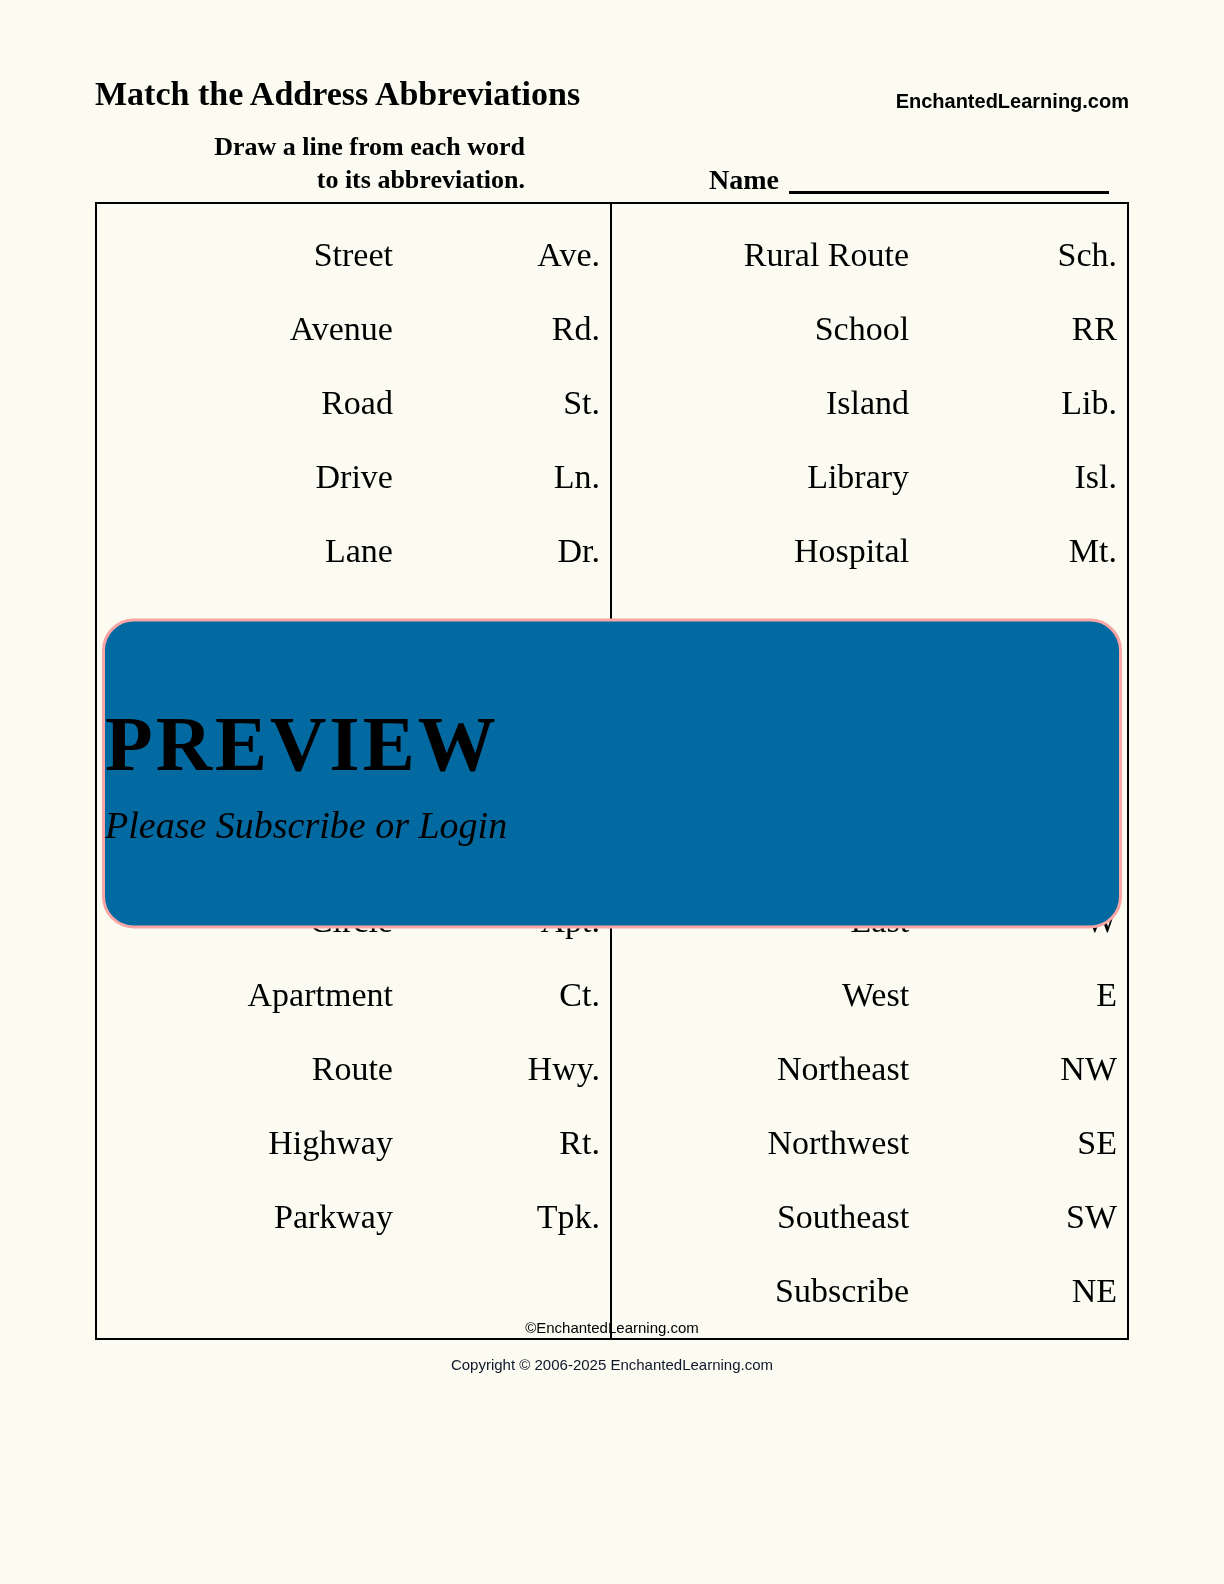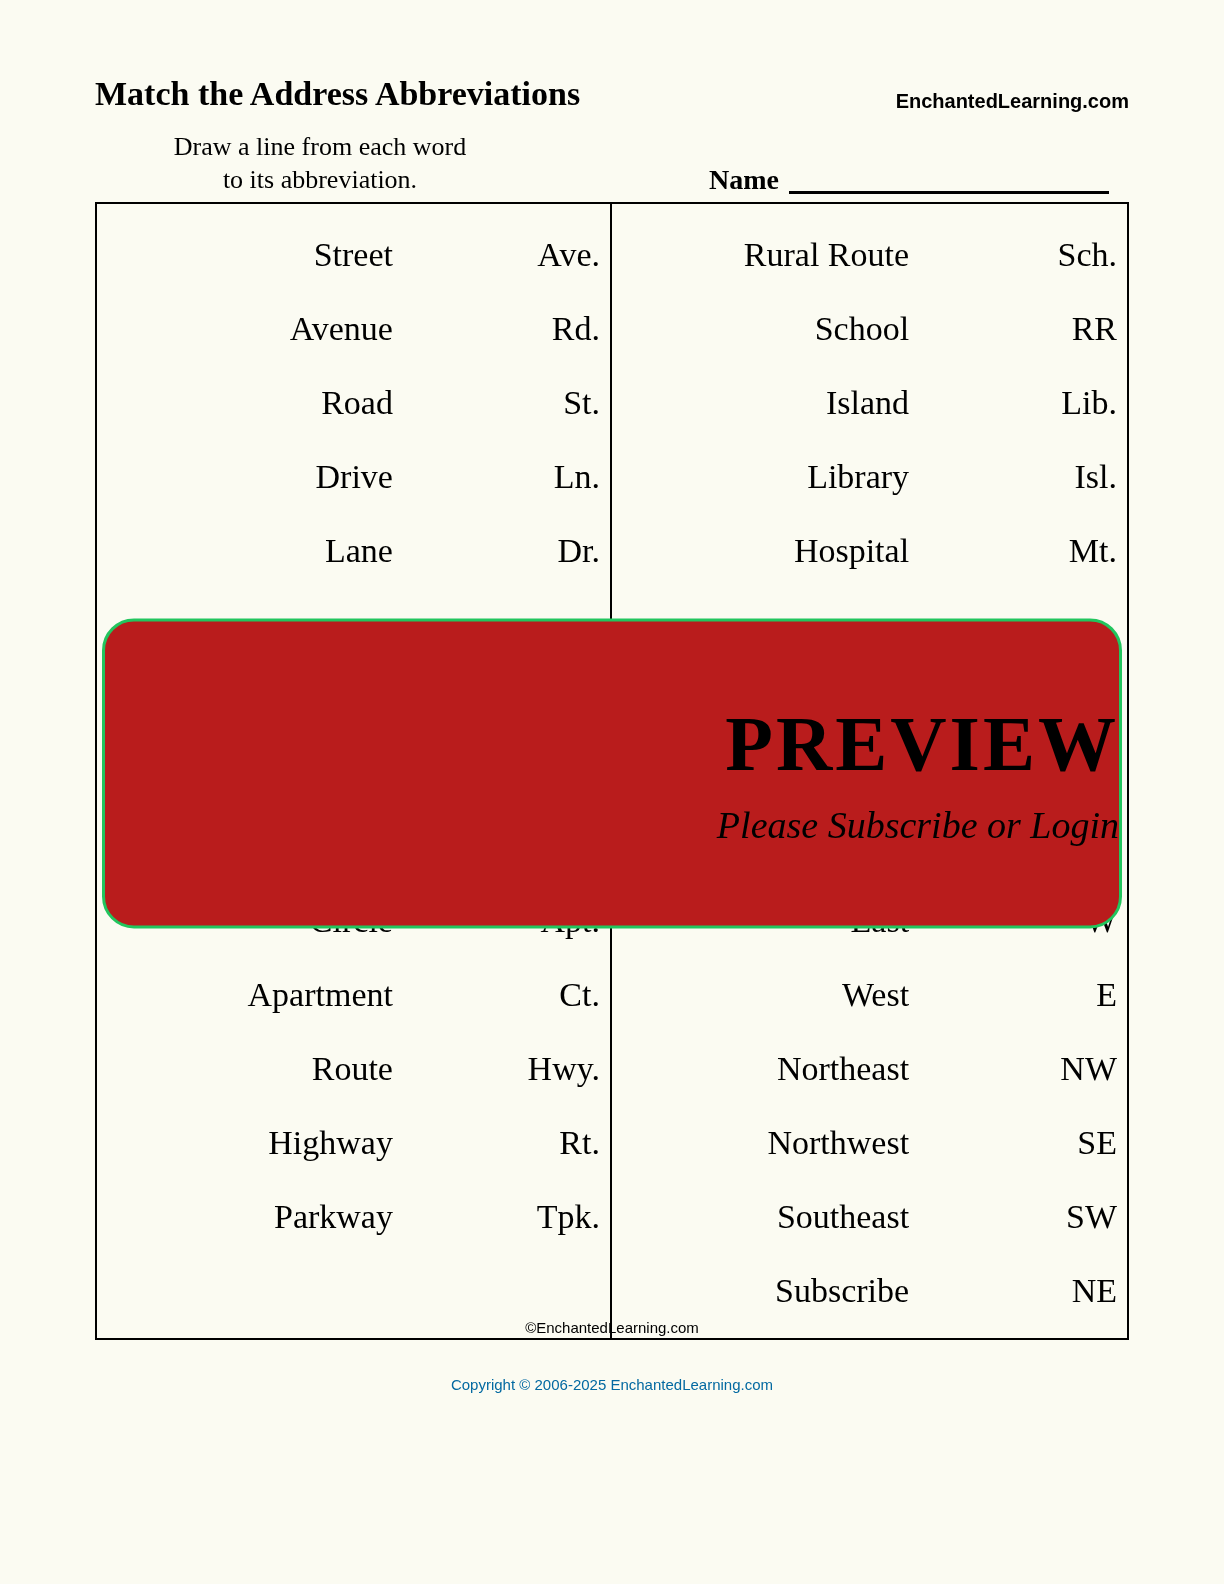--- a/index.html
+++ b/index.html
@@ -33,23 +33,23 @@
     font-size: 20px;
   }
   .subheader {
     display: flex;
     justify-content: space-between;
     align-items: flex-end;
     margin-top: 18px;
     padding: 0 20px;
   }
   .instruction {
-    font-weight: normal;
+    font-weight: bold;
     font-size: 26px;
-    text-align: center;
+    text-align: right;
     line-height: 1.25;
     width: 410px;
   }
   .name-block {
     display: flex;
     align-items: center;
     gap: 10px;
   }
   .name-label {
     font-weight: bold;
@@ -91,46 +91,46 @@
     font-size: 15px;
     margin-top: 28px;
   }
   .overlay {
     position: absolute;
     left: 50%;
     top: 50%;
     transform: translate(-50%, -56%);
     width: 1020px;
     height: 310px;
-    background: #b91c1c;
-    border: 3px solid #22c55e;
+    background: #0369a1;
+    border: 3px solid #fca5a5;
     border-radius: 32px;
     display: flex;
     flex-direction: column;
     justify-content: center;
-    align-items: flex-end;
+    align-items: flex-start;
     font-family: Georgia, "Times New Roman", serif;
     z-index: 10;
   }
   .overlay-title {
     font-size: 78px;
     font-weight: bold;
     letter-spacing: 3px;
   }
   .overlay-sub {
     font-size: 38px;
     font-style: italic;
     margin-top: 14px;
   }
   .footer {
     text-align: center;
     font-family: Arial, sans-serif;
     font-size: 15px;
-    color: #0369a1;
-    margin-top: 36px;
+    color: #0f172a;
+    margin-top: 16px;
   }
 </style>
 </head>
 <body>
 
 <div class="page">
 
   <div class="header-row">
     <div class="title">Match the Address Abbreviations</div>
     <div class="brand">EnchantedLearning.com</div>

